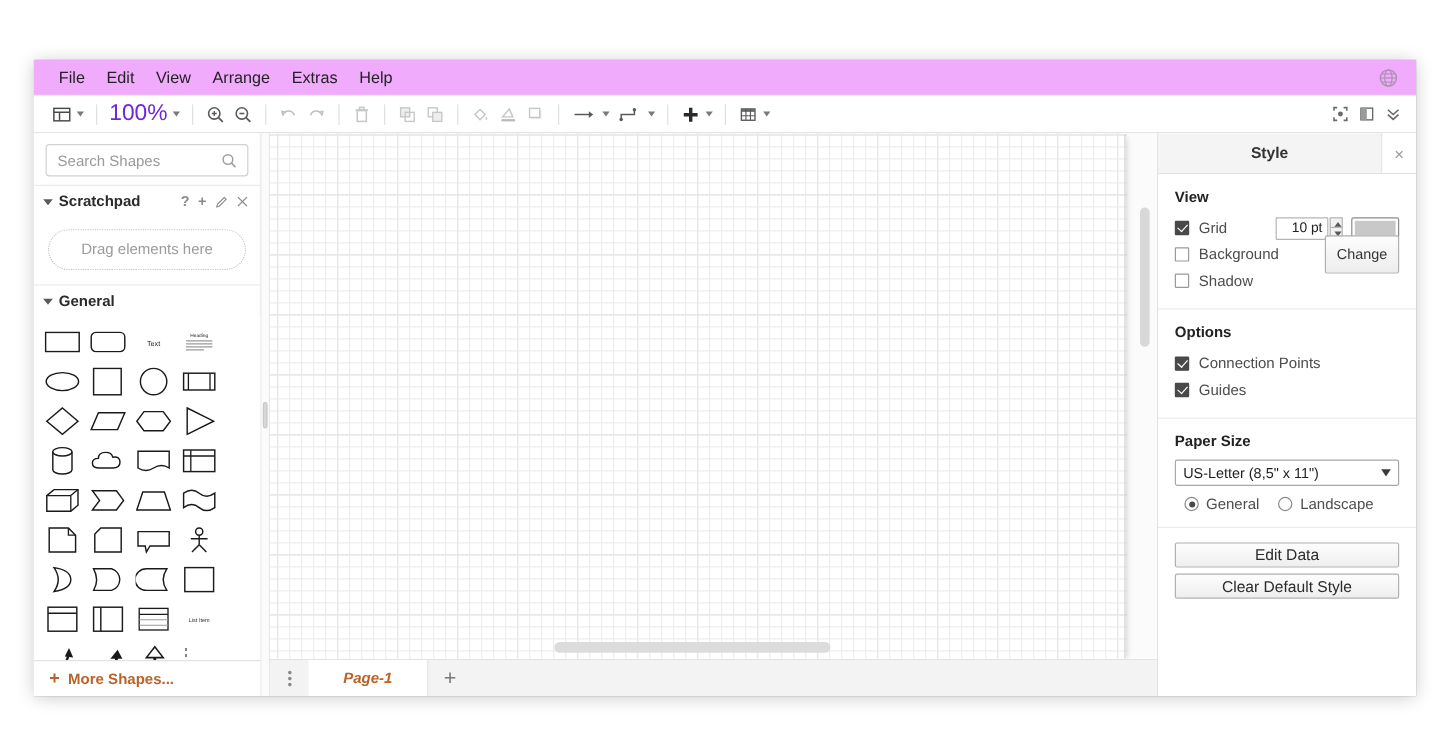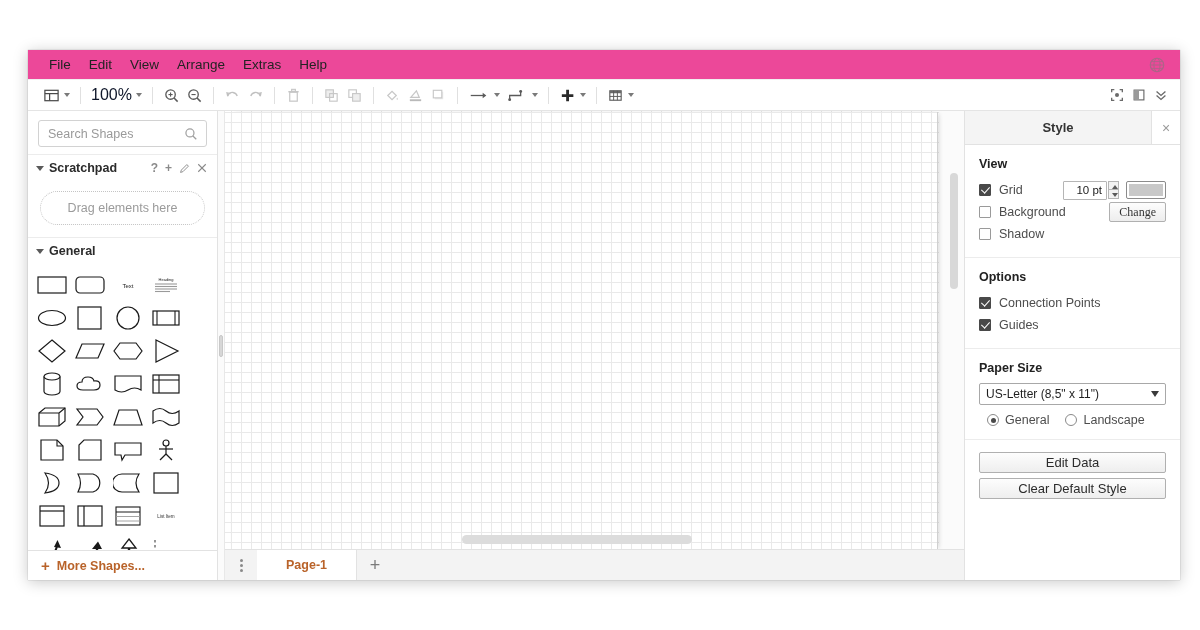--- a/index.html
+++ b/index.html
@@ -14,21 +14,21 @@
     width: 1152px; height: 530px;
     background: #ffffff;
     box-shadow: 0 2px 14px rgba(0,0,0,0.22), 0 0 1px rgba(0,0,0,0.35);
     display: flex; flex-direction: column;
     overflow: hidden;
   }
 
   
   .menubar {
     height: 30px; flex: 0 0 30px;
-    background: #ec4899;
+    background: #f0abfc;
     display: flex; align-items: center;
     padding: 0 10px 0 12px;
     border-bottom: 1px solid #f0f0f0;
   }
   .menu-item {
     font-size: 13.5px; color: #232323;
     padding: 3px 9px; cursor: default;
     white-space: nowrap;
   }
   .menubar-spacer { flex: 1; }
@@ -50,21 +50,21 @@
   .tb-btn.disabled { opacity: .42; }
   .tb-sep {
     width: 1px; height: 17px; background: #e0e0e0; margin: 0 7px;
   }
   .caret {
     width: 0; height: 0; margin-left: 4px;
     border-left: 3.5px solid transparent;
     border-right: 3.5px solid transparent;
     border-top: 4px solid #7a7a7a;
   }
-  .zoomlabel { font-size: 16px; color: #0f172a; }
+  .zoomlabel { font-size: 19px; color: #6d28d9; }
 
   
   .body { flex: 1; display: flex; min-height: 0; position: relative; }
 
   
   .sidebar {
     width: 190px; flex: 0 0 190px;
     background: #fff;
     border-right: 1px solid #e2e2e2;
     display: flex; flex-direction: column;
@@ -200,20 +200,21 @@
     color: #888; letter-spacing: 0; font-size: 13px;
   }
   .kebab { display: flex; flex-direction: column; gap: 2px; align-items: center; }
   .kebab i { width: 3px; height: 3px; background: #8a8a8a; border-radius: 50%; display: block; }
   .page-tab {
     min-width: 100px; padding: 0 24px;
     background: #fff;
     display: flex; align-items: center; justify-content: center;
     font-size: 12.5px; font-weight: bold; color: #b9632a;
     border-right: 1px solid #e2e2e2;
+    font-style: italic;
   }
   .tab-add {
     width: 36px; display: flex; align-items: center; justify-content: center;
     color: #7a7a7a; font-size: 18px;
   }
 
   
   .fmt {
     width: 216px; flex: 0 0 216px;
     background: #fff;
@@ -268,24 +269,24 @@
   .spin i:last-child:before {
     border-bottom: 0; border-top: 4px solid #5a5a5a; top: 2.5px;
   }
   .swatch {
     width: 40px; height: 18px; margin-left: 7px;
     border: 1px solid #8b8b8b; background: #ffffff;
     padding: 2px; border-radius: 2px;
   }
   .swatch i { display: block; width: 100%; height: 100%; background: #c8c8c8; }
   .btn-sm {
-    height: 20px; padding: 0 9px; font-size: 12px;
+    height: 32px; padding: 0 9px; font-size: 12px;
     border: 1px solid #b0b0b0; border-radius: 2px;
     background: linear-gradient(#fdfdfd,#ededed);
-    color: #333; display: flex; align-items: center; font-family: Liberation Serif, serif;
+    color: #333; display: flex; align-items: center;
   }
   .select {
     width: 100%; height: 22px;
     border: 1px solid #a8a8a8; border-radius: 2px;
     background: #fff; display: flex; align-items: center;
     padding: 0 6px; font-size: 12px; color: #1f1f1f;
     margin-bottom: 8px;
   }
   .select .chev {
     margin-left: auto; width: 0; height: 0;

